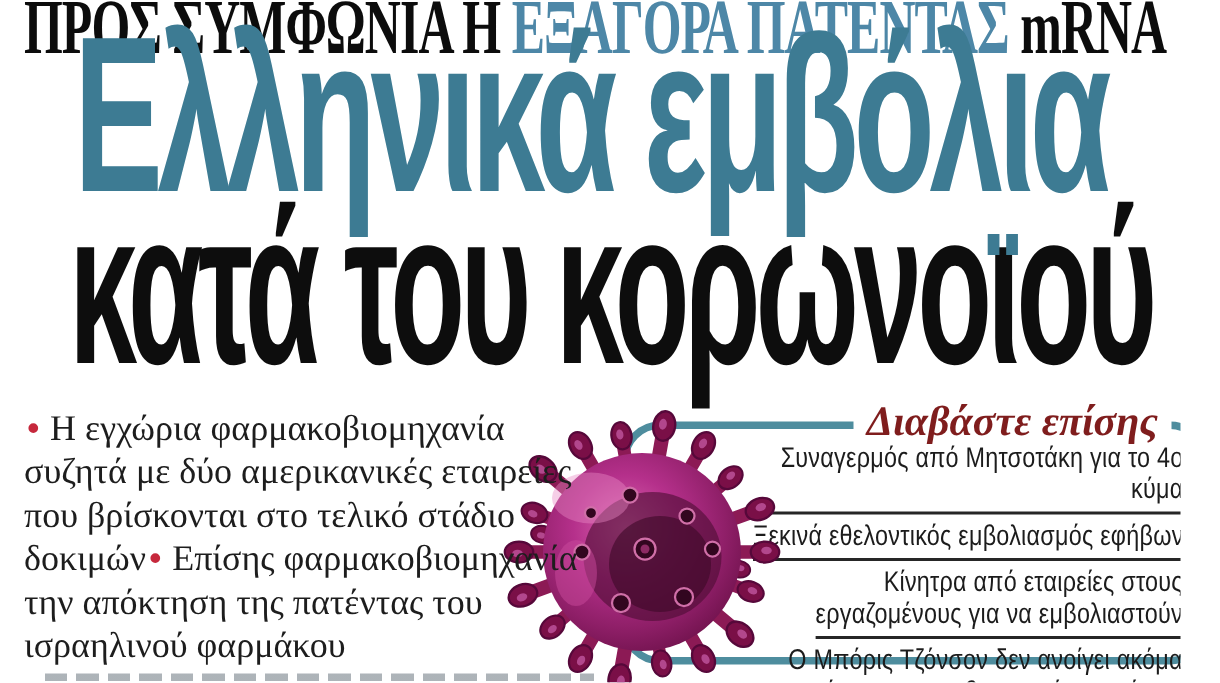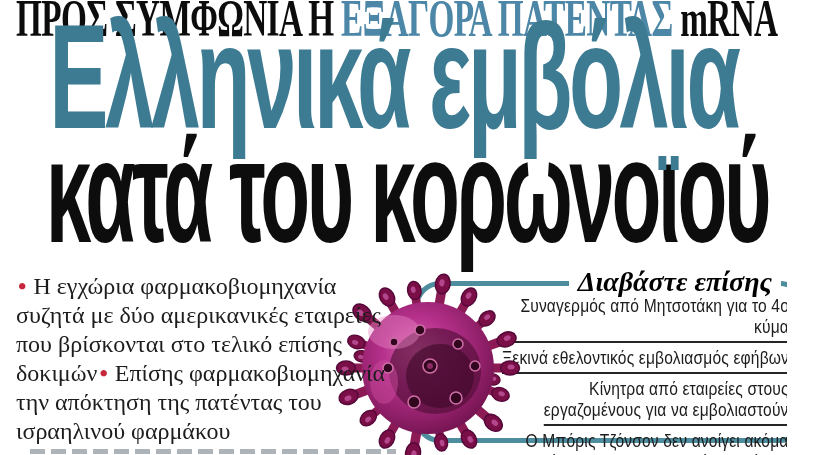--- a/index.html
+++ b/index.html
@@ -45,21 +45,21 @@
   .virus { position:absolute; left:328px; top:268px; width:200px; height:200px; z-index:3; }
 
   
   .read-also {
     position:absolute; left:414px; top:281px; width:392px; height:162px;
     border:5px solid #4e8d9e; border-radius:26px; box-sizing:border-box; z-index:2;
   }
   .ra-title {
     position:absolute; top:-21px; right:20px; background:#ffffff; padding:0 9px;
     font-family:"Liberation Serif", serif; font-style:italic; font-weight:bold;
-    font-size:28px; line-height:34px; color:#000000; white-space:nowrap;
+    font-size:28px; line-height:34px; color:#7f1d1d; white-space:nowrap;
   }
   .ra-list { position:absolute; top:9px; right:12px; left:18px; }
   .ra-item {
     width:fit-content; margin-left:auto; text-align:right; white-space:pre-line;
     font-size:19px; line-height:21px; letter-spacing:0.2px; color:#1c1c1c;
     transform:scaleX(0.82); transform-origin:100% 50%;
     padding-bottom:4px; border-bottom:2px solid #262626; margin-bottom:4px;
   }
   .ra-item:last-child { border-bottom:none; padding-bottom:0; }
 
@@ -82,21 +82,21 @@
     <span class="hl-text hl1">Ελληνικά εμβόλια</span>
   </div>
 
   <div class="hl-row hl-row2">
     <span class="hl-text hl2">
       <span>κατά του κορωνο</span><span class="iota">ι</span><span>ού</span>
     </span>
   </div>
 
   <div class="summary">
-    <span class="bullet">•</span><span>Η εγχώρια φαρμακοβιομηχανία συζητά με δύο αμερικανικές εταιρείες που βρίσκονται στο τελικό επίσης δοκιμών</span><span class="bullet">•</span><span>Επίσης φαρμακοβιομηχανία την απόκτηση της πατέντας του ισραηλινού φαρμάκου</span>
+    <span class="bullet">•</span><span>Η εγχώρια φαρμακοβιομηχανία συζητά με δύο αμερικανικές εταιρείες που βρίσκονται στο τελικό στάδιο δοκιμών</span><span class="bullet">•</span><span>Επίσης φαρμακοβιομηχανία την απόκτηση της πατέντας του ισραηλινού φαρμάκου</span>
   </div>
 
   <svg class="virus" viewBox="-100 -100 200 200" aria-hidden="true">
     <defs>
       <radialGradient id="vgrad" cx="42%" cy="38%" r="70%">
         <stop offset="0%" stop-color="#d967ae"></stop>
         <stop offset="38%" stop-color="#b5308b"></stop>
         <stop offset="72%" stop-color="#8f1f68"></stop>
         <stop offset="100%" stop-color="#6b1048"></stop>
       </radialGradient>

